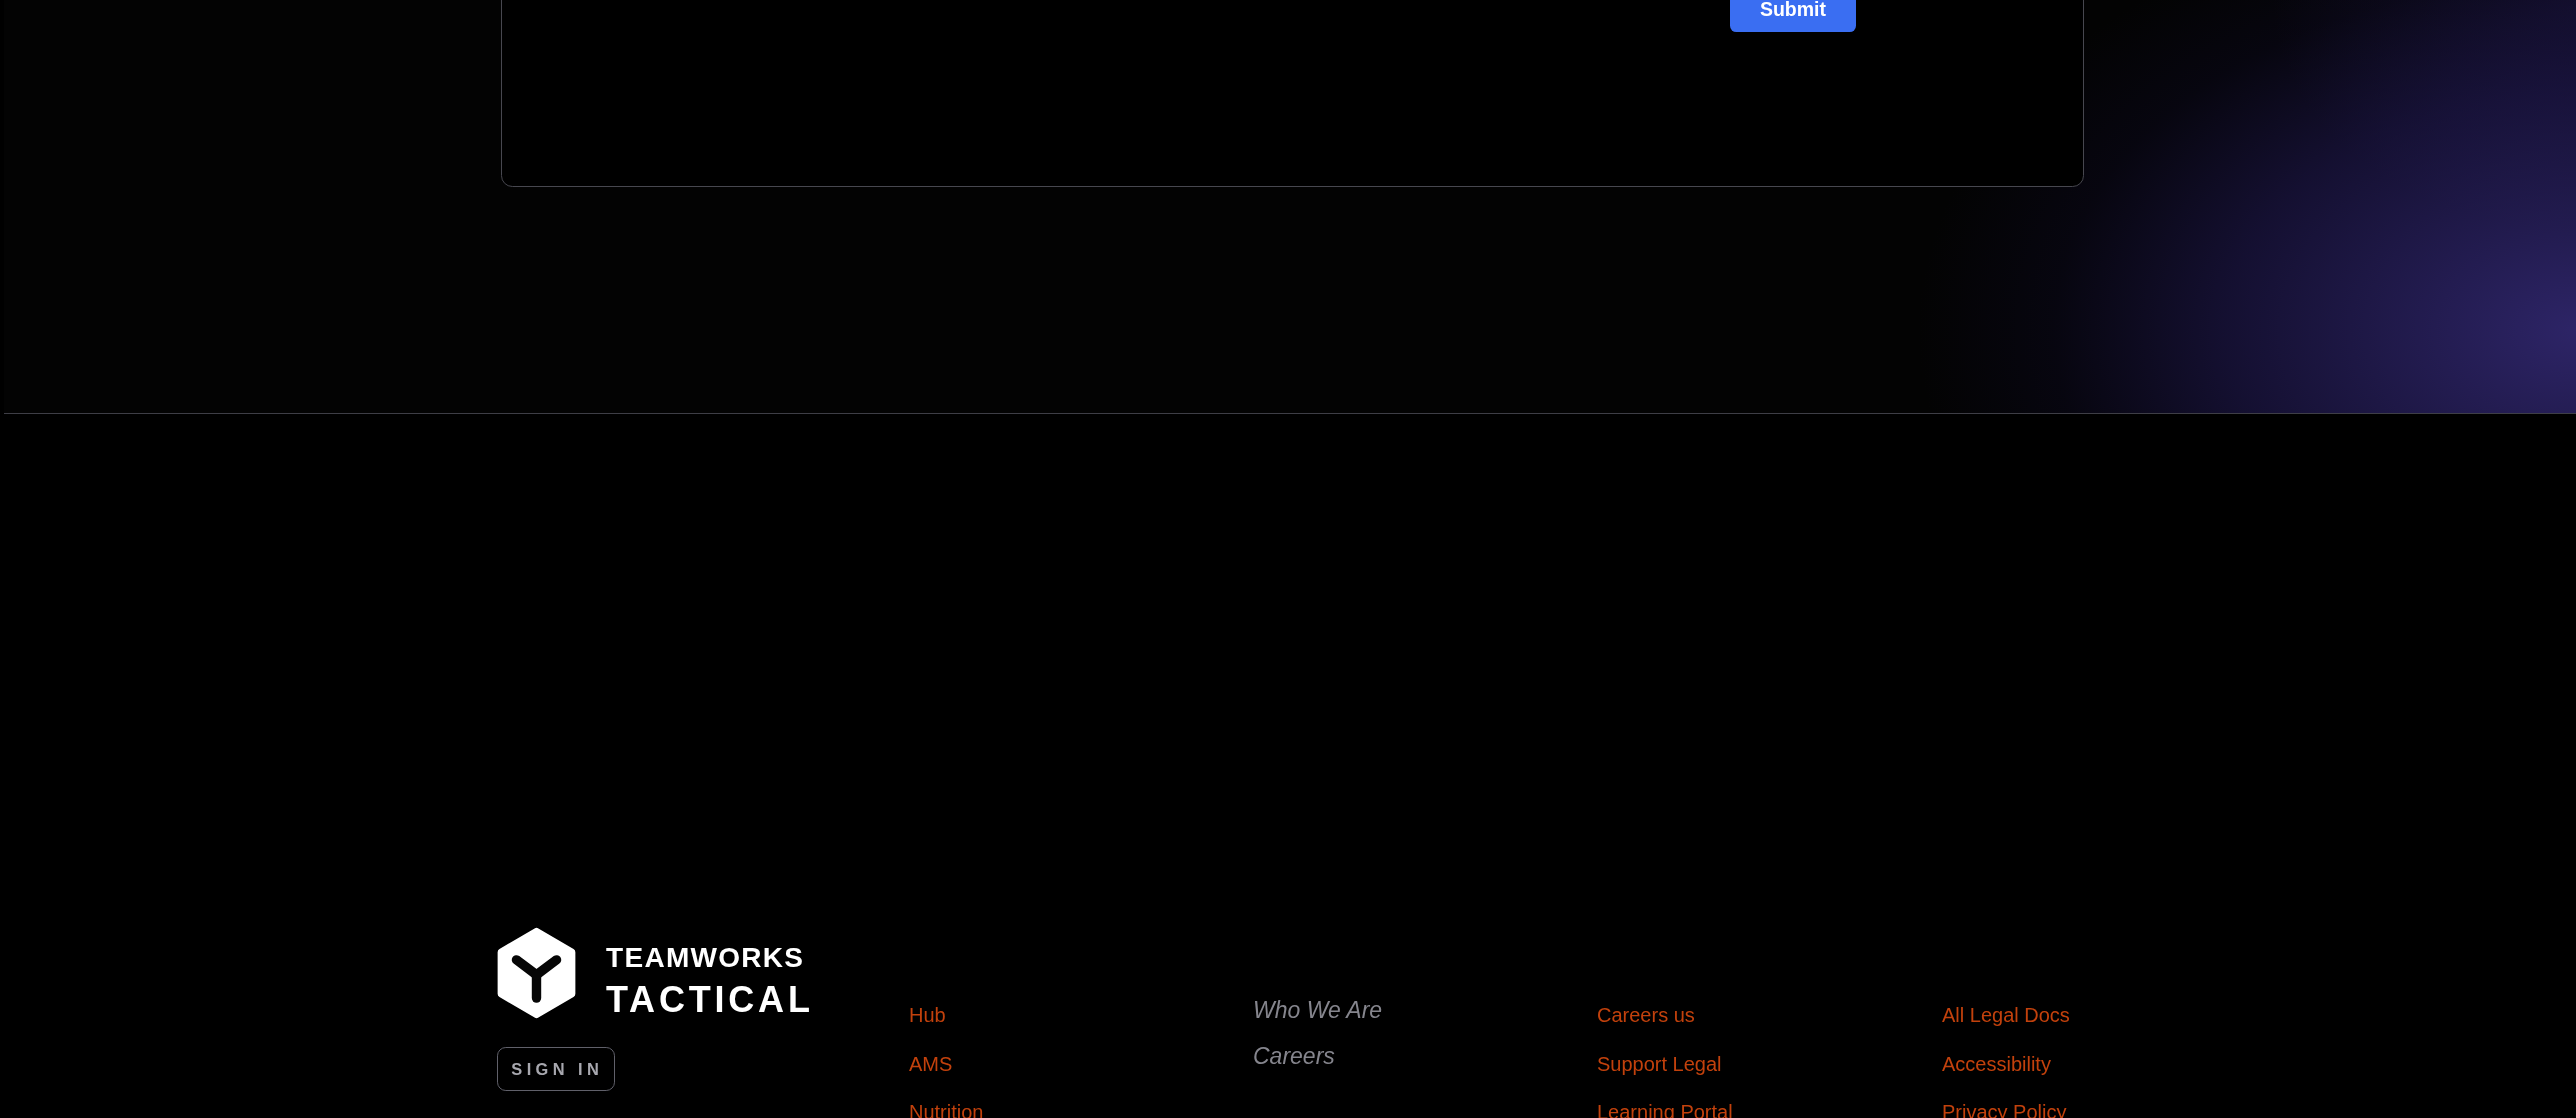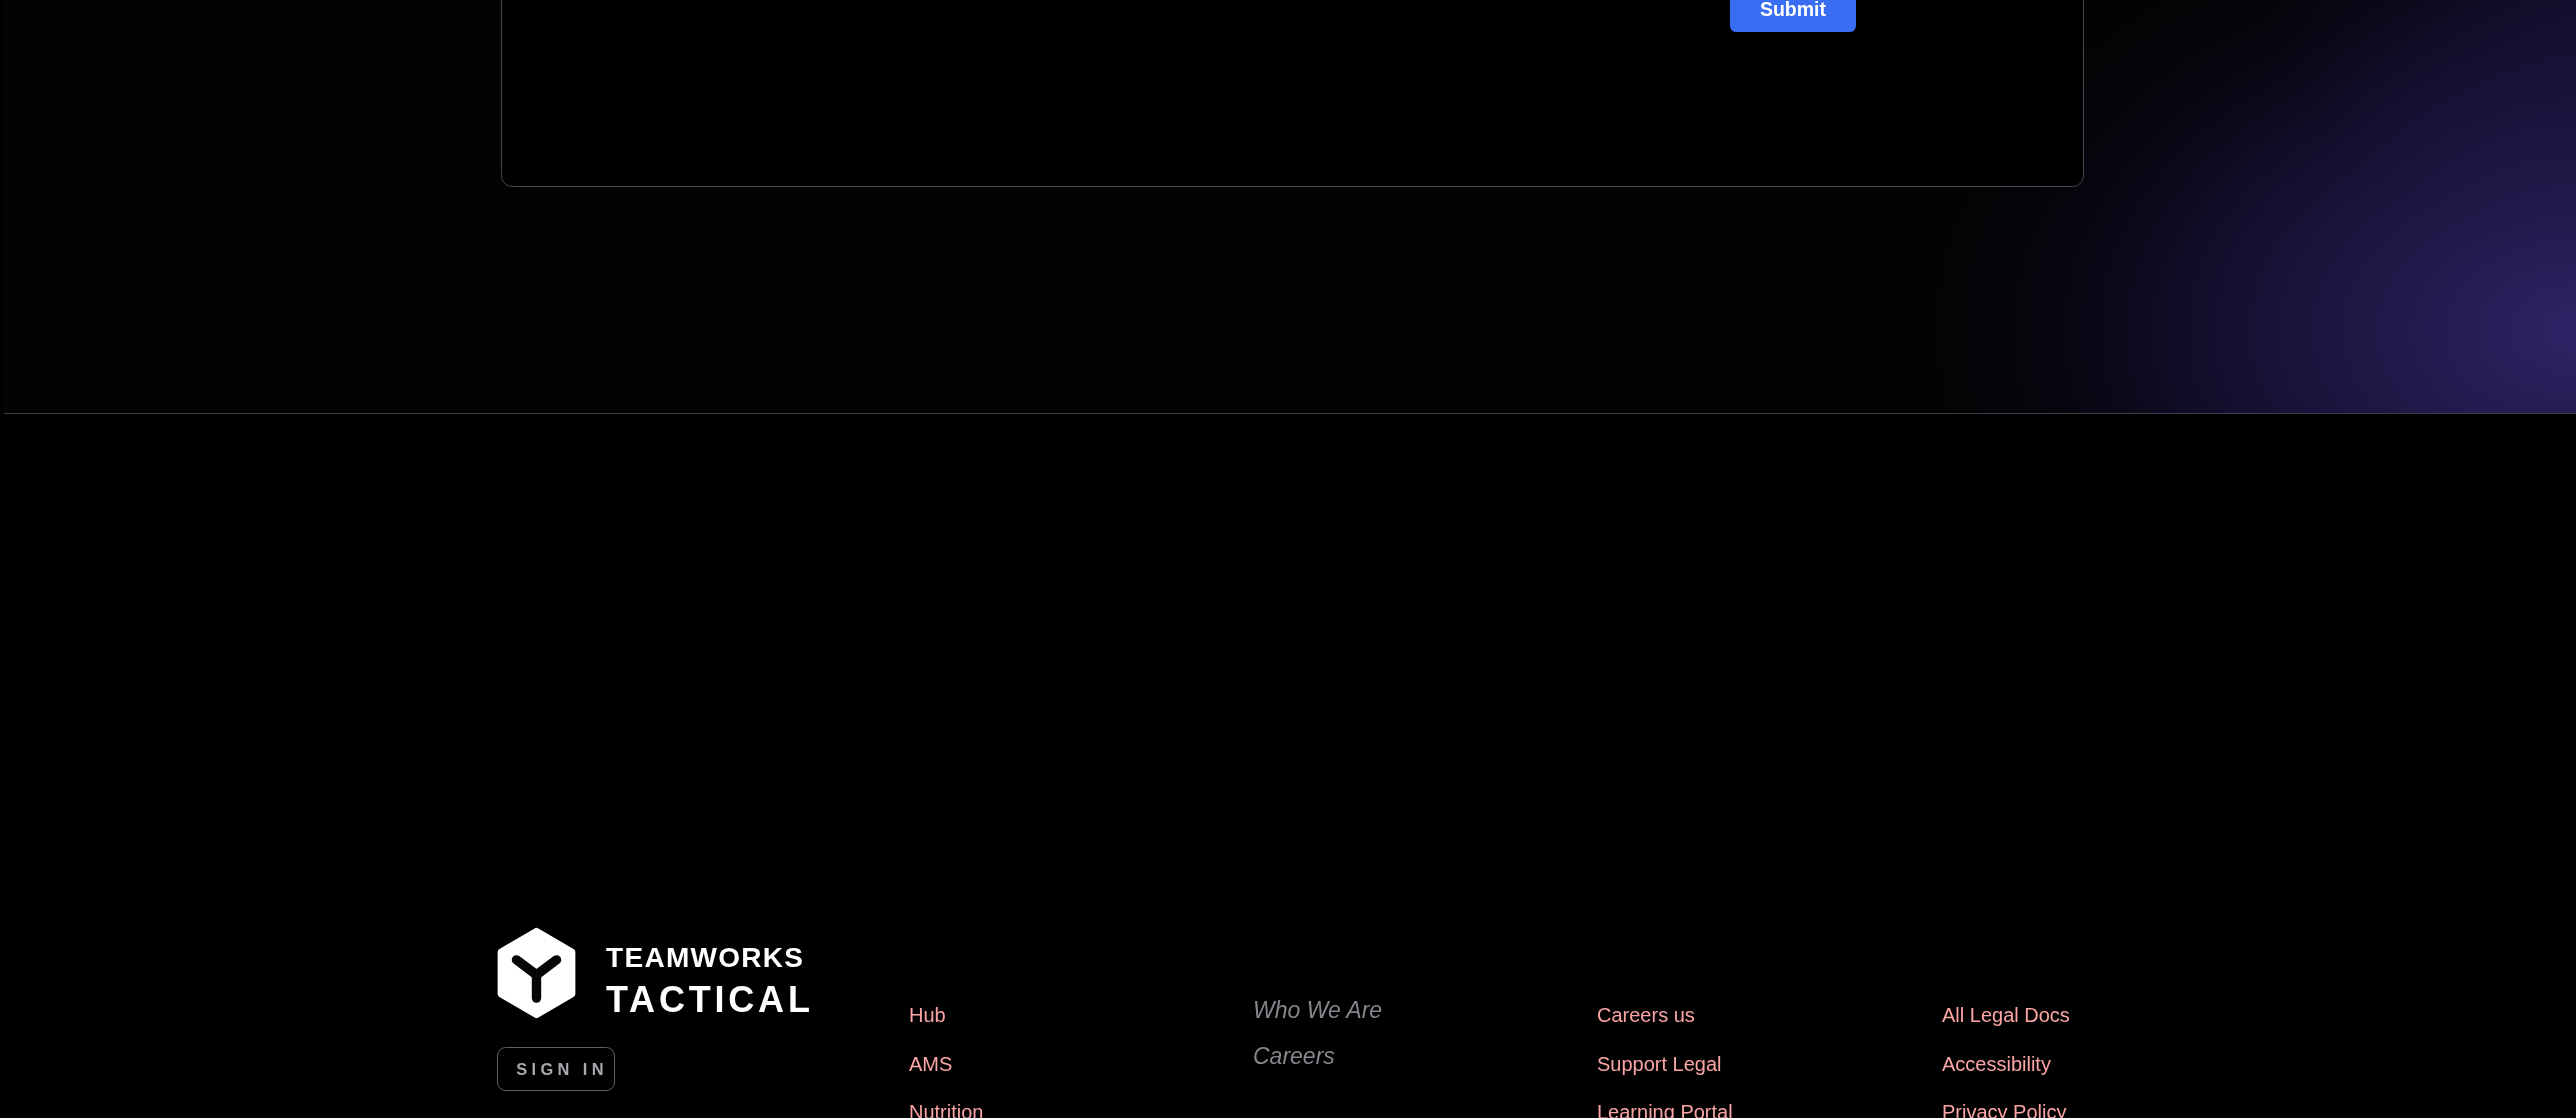--- a/index.html
+++ b/index.html
@@ -43,27 +43,27 @@
     font-weight:800;line-height:42px;
   }
   .brand-line1{font-size:28px;letter-spacing:1.3px;}
   .brand-line2{font-size:36px;letter-spacing:3.8px;}
   
   .signin-btn{
     position:absolute;left:497px;top:631px;width:118px;height:44px;
     background:transparent;border:1.6px solid #60606a;border-radius:8.8px;
     color:#a8a8af;font-family:"Liberation Sans", sans-serif;
     font-size:16.4px;font-weight:600;letter-spacing:4.4px;
-    box-sizing:border-box;cursor:pointer;text-indent:2.5px;text-align:right;
+    box-sizing:border-box;cursor:pointer;text-indent:2.5px;
   }
   
   .nav-col{position:absolute;list-style:none;margin:0;padding:0;}
   .nav-col li{margin:0 0 24.5px 0;line-height:20px;}
   .nav-col a{
-    color:#fca5a5;font-size:20px;text-decoration:none;display:inline-block;cursor:pointer;
+    color:#c2410c;font-size:20px;text-decoration:none;display:inline-block;cursor:pointer;
   }
   .nav-col-1{left:909px;top:589px;}
   .nav-col-2{left:1253px;top:582px;}
   .nav-col-2 li{margin-bottom:17px;line-height:24px;}
   .nav-col-2 a{font-size:23px;color:#85858d;font-style:italic;}
   .nav-col-3{left:1597px;top:589px;}
   .nav-col-4{left:1942px;top:589px;}
 </style>
 </head>
 <body>

